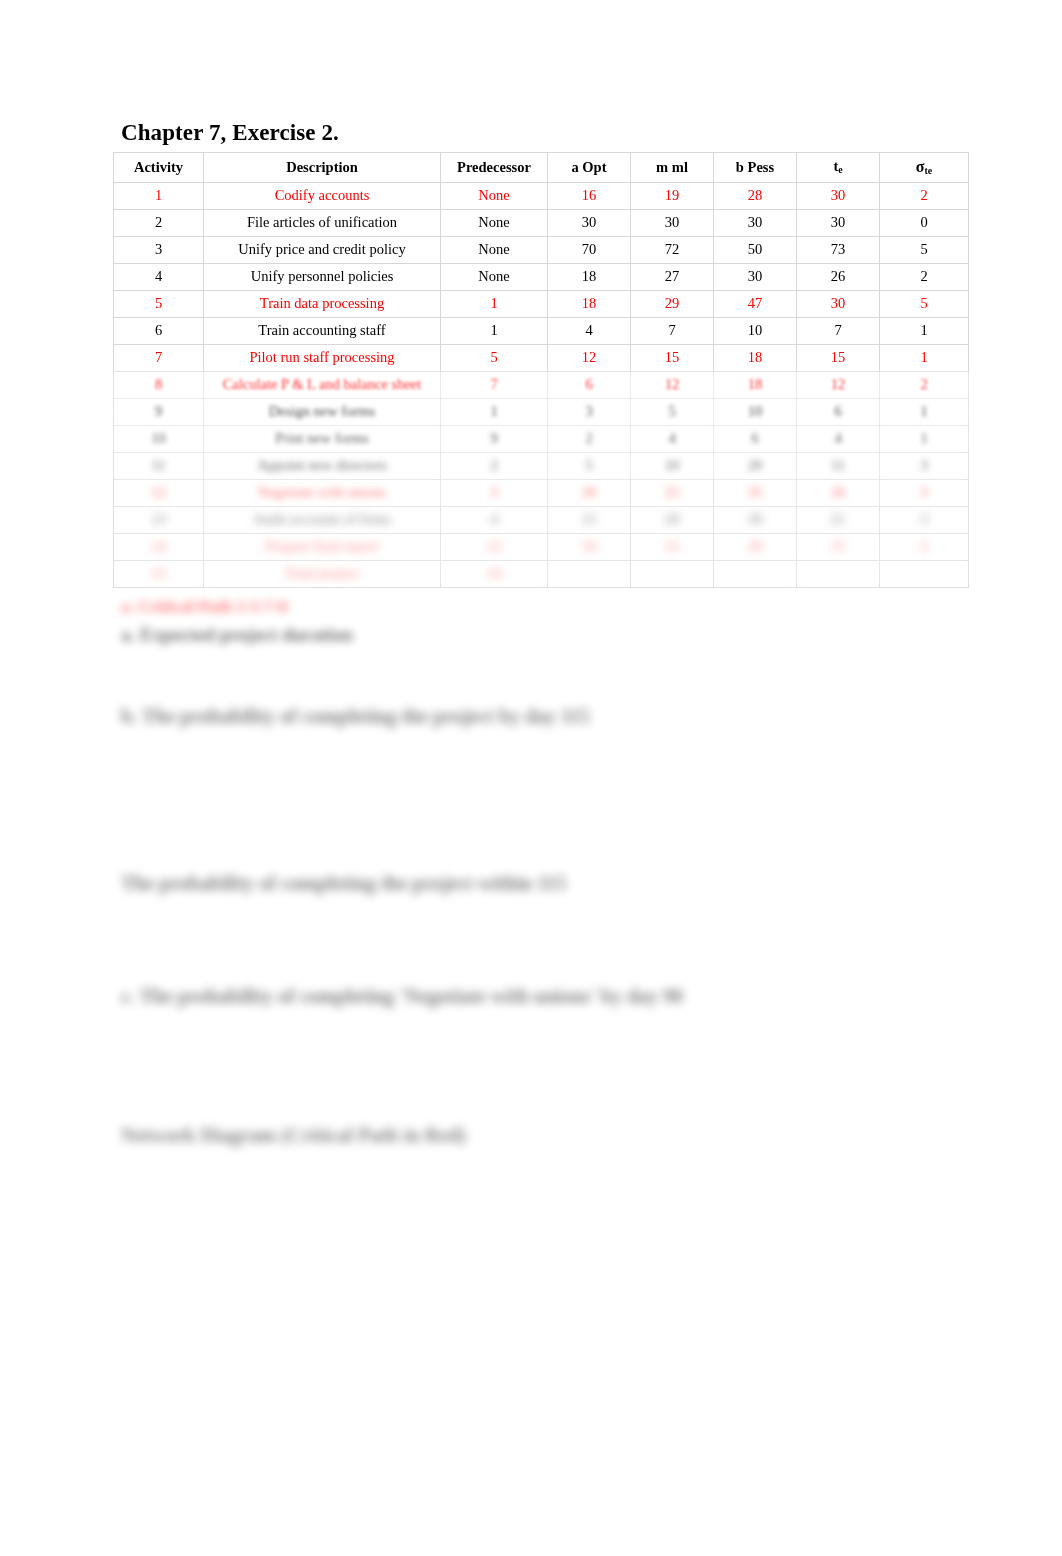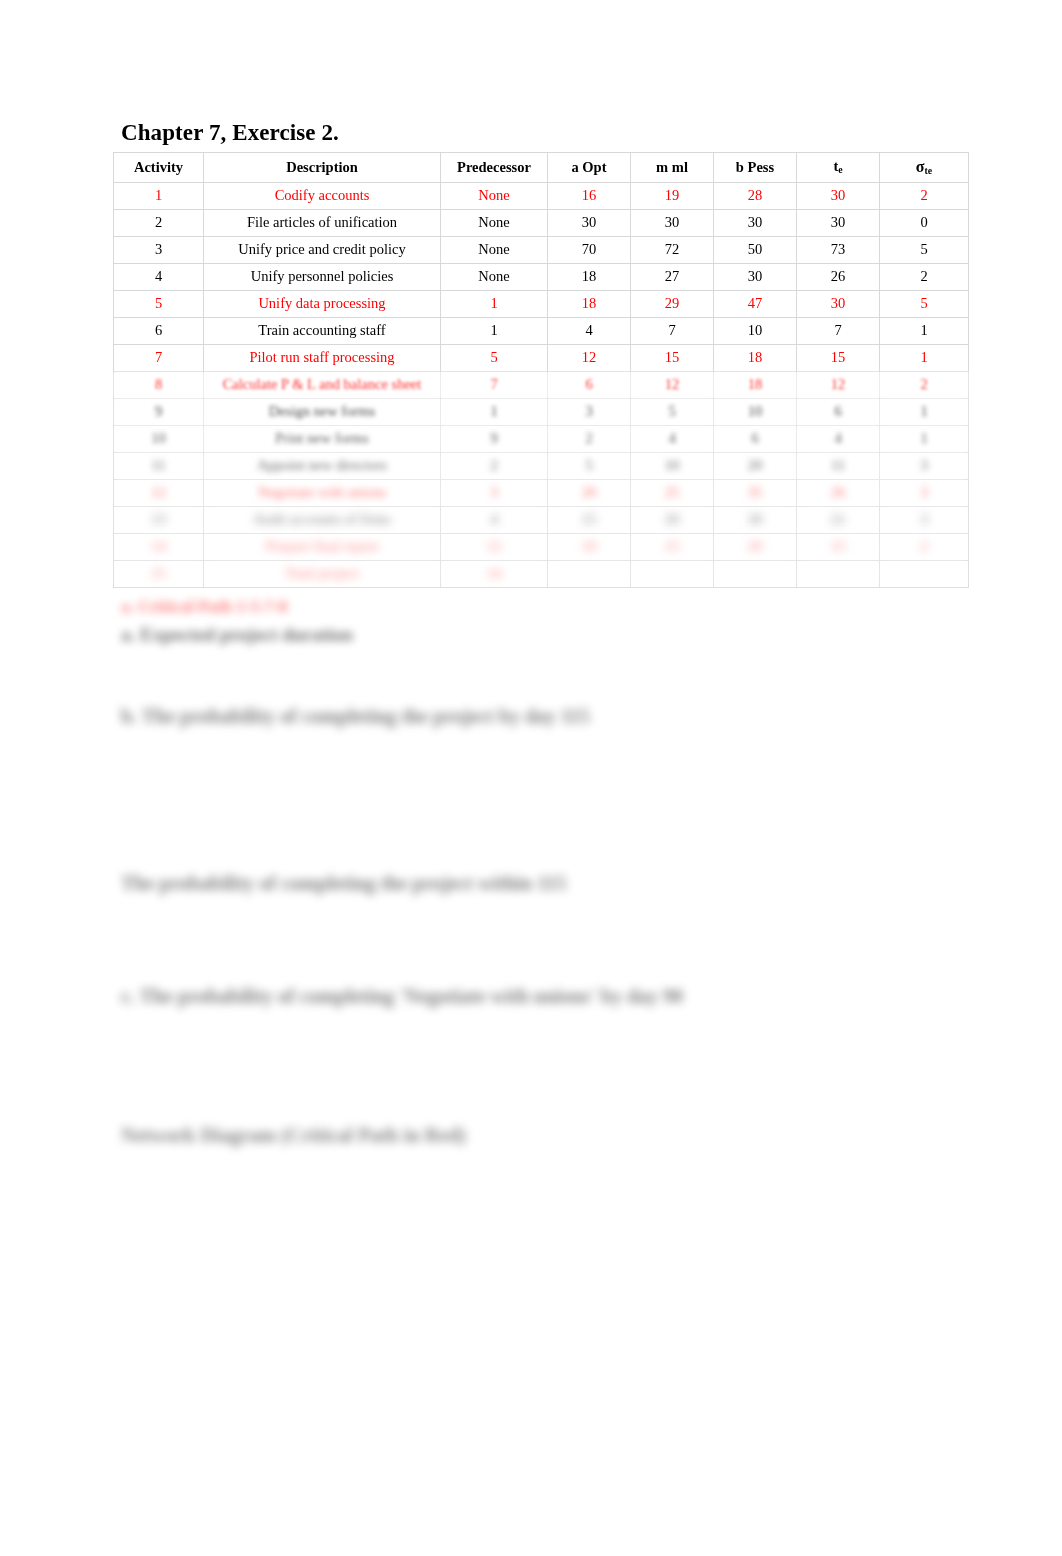--- a/index.html
+++ b/index.html
@@ -218,21 +218,21 @@
             <td>Unify personnel policies</td>
             <td>None</td>
             <td>18</td>
             <td>27</td>
             <td>30</td>
             <td>26</td>
             <td>2</td>
           </tr>
           <tr class="b0">
             <td class="red">5</td>
-            <td class="red">Unify data processing</td>
+            <td class="red">Train data processing</td>
             <td class="red">1</td>
             <td class="red">18</td>
             <td class="red">29</td>
             <td class="red">47</td>
             <td class="red">30</td>
             <td class="red">5</td>
           </tr>
           <tr class="b0">
             <td>6</td>
             <td>Train accounting staff</td>

